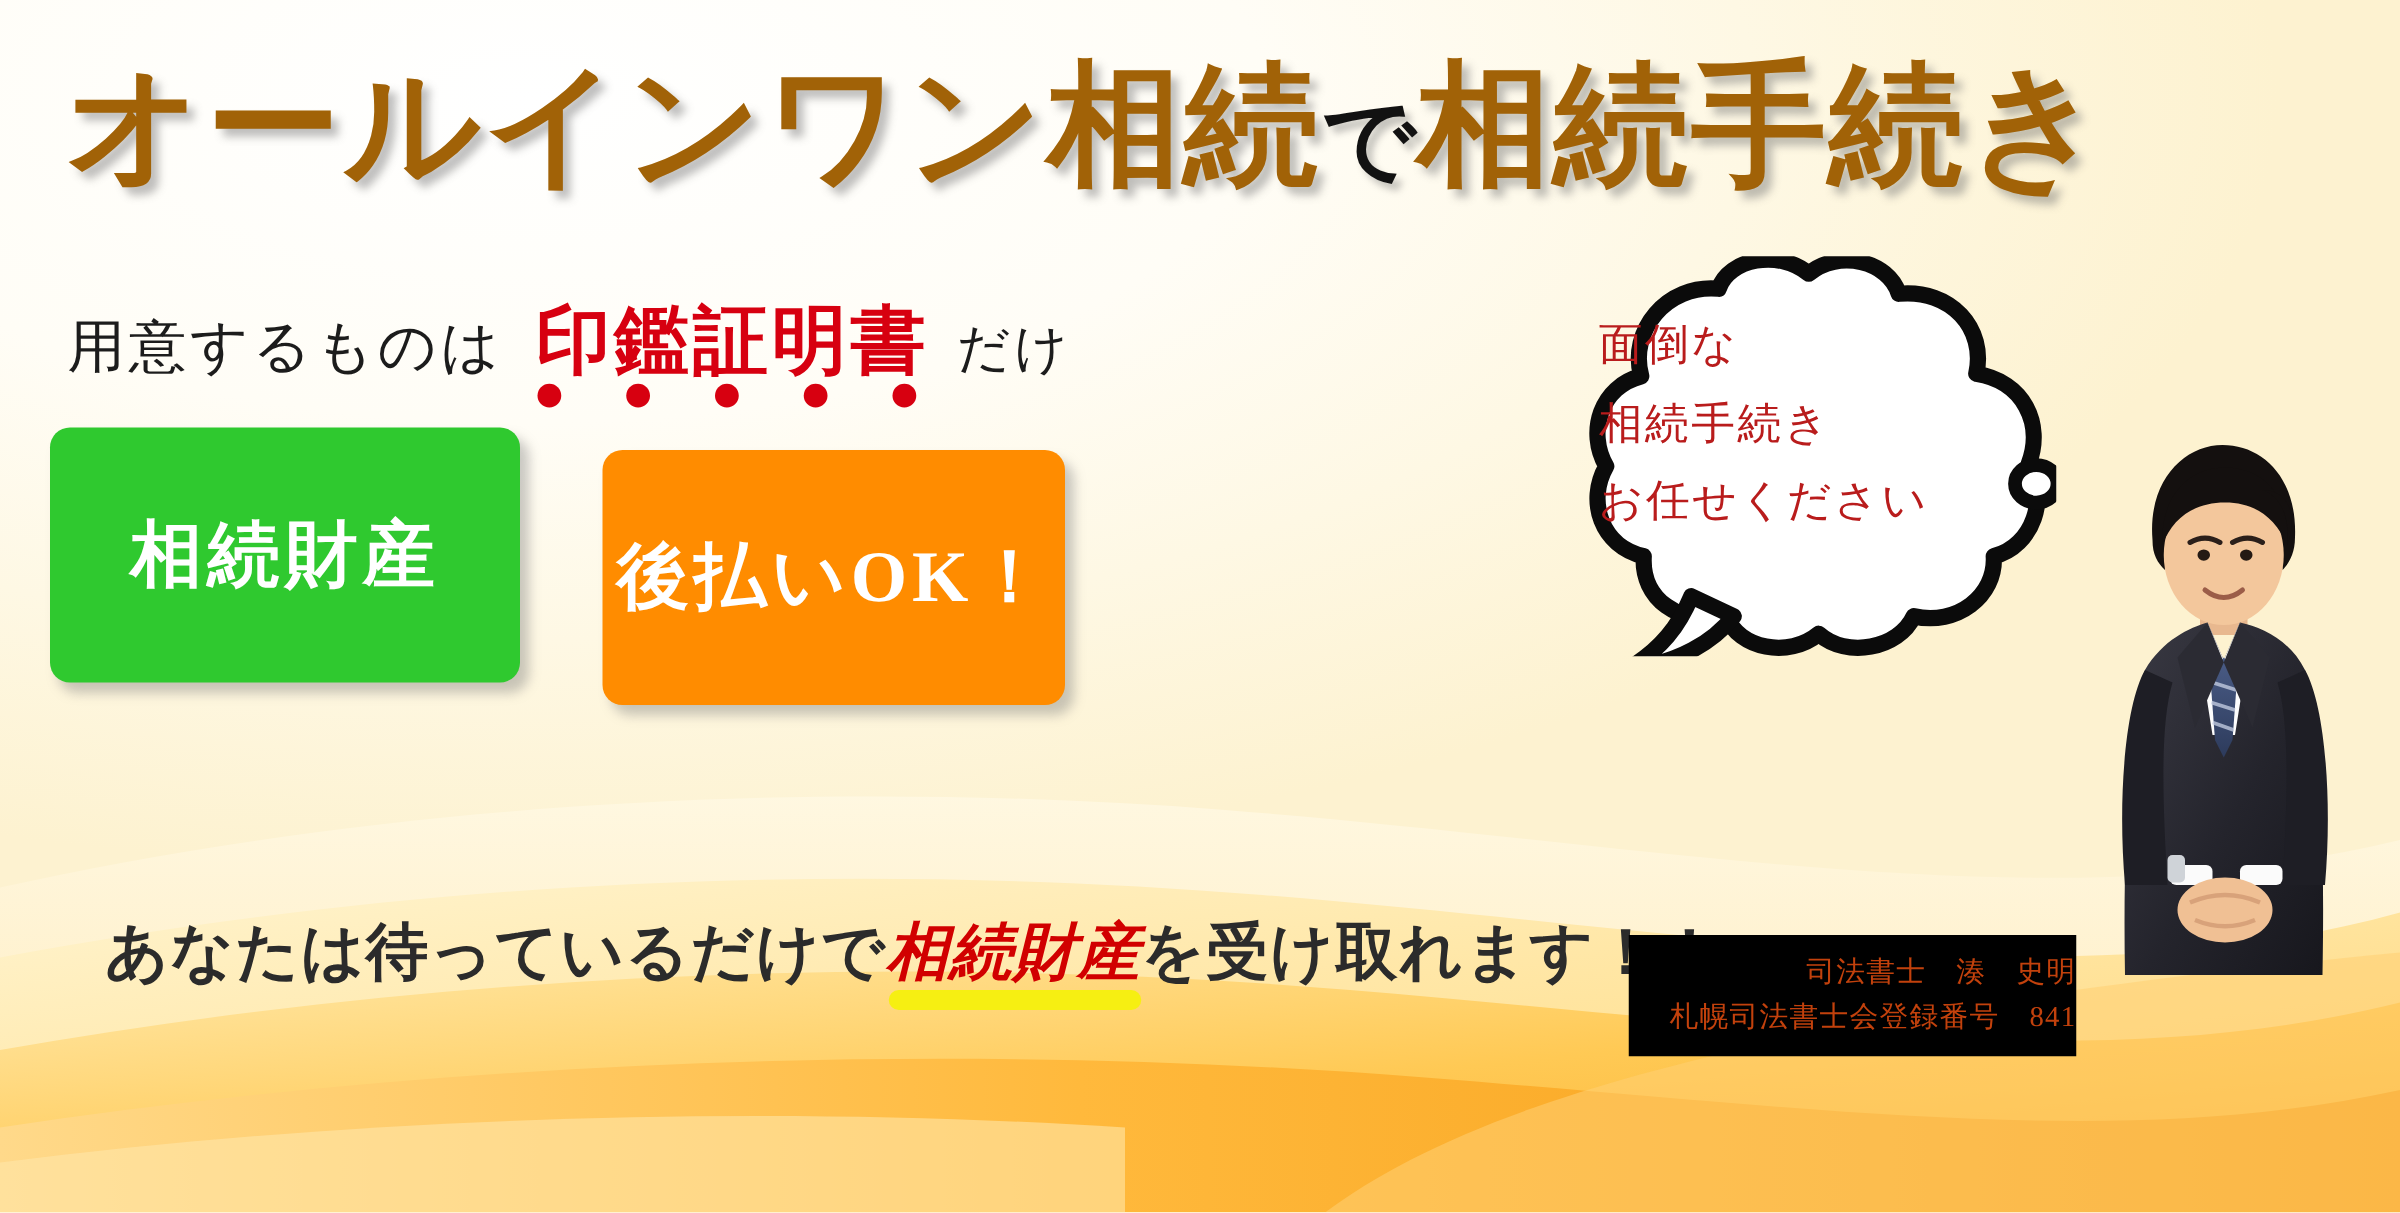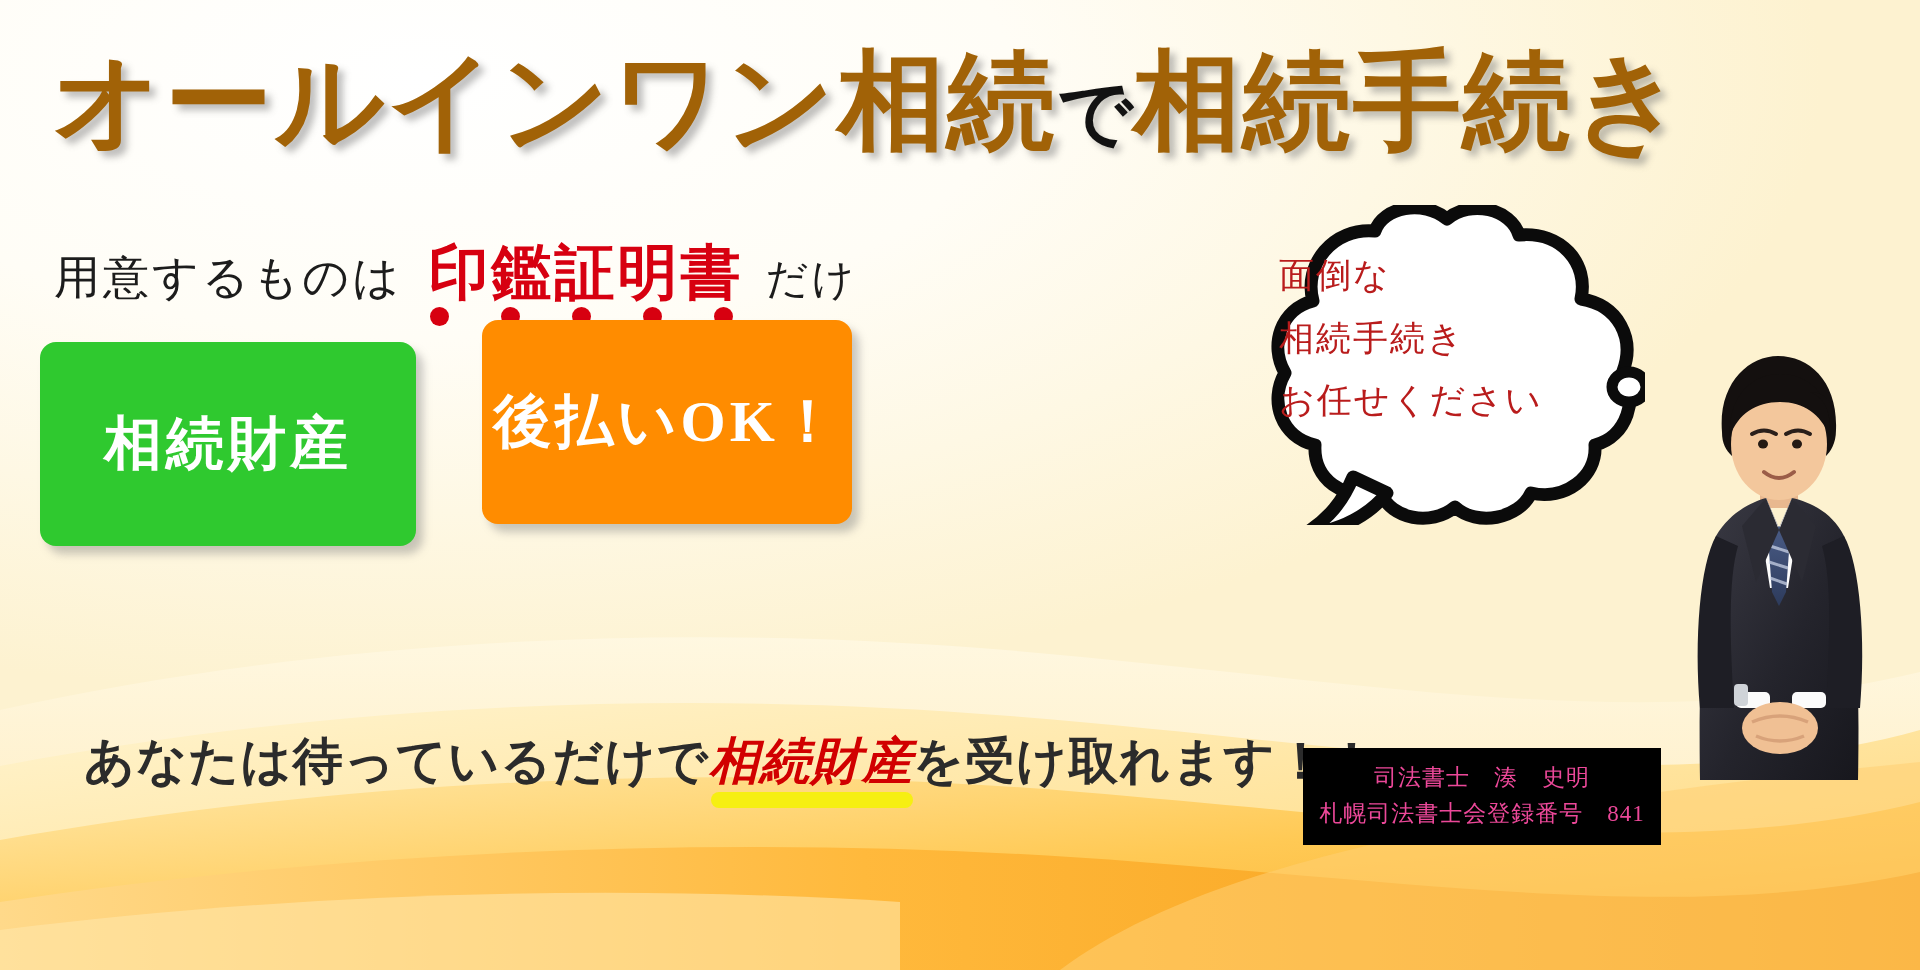--- a/index.html
+++ b/index.html
@@ -123,21 +123,21 @@
   .cta-green {
     left: 40px;
     top: 342px;
     width: 376px;
     height: 204px;
     background: #2fc92f;
     font-size: 58px;
   }
   .cta-orange {
     left: 482px;
-    top: 320px;
+    top: 360px;
     width: 370px;
     height: 204px;
     background: #ff8c00;
     font-size: 58px;
   }
 
   
   .tagline {
     position: absolute;
     left: 84px;
@@ -215,25 +215,25 @@
   .credential {
     position: absolute;
     left: 1303px;
     top: 748px;
     width: 358px;
     padding: 12px 0 14px 0;
     background: #000000;
   }
   .credential p {
     margin: 0;
-    color: #ec4899;
+    color: #c2410c;
     font-size: 23px;
     letter-spacing: 1px;
     line-height: 1.55;
-    text-align: center;
+    text-align: right;
     white-space: nowrap;
   }
 </style>
 </head>
 <body>
 
 <div id="banner">
 
   <div class="bg-base"></div>
 

